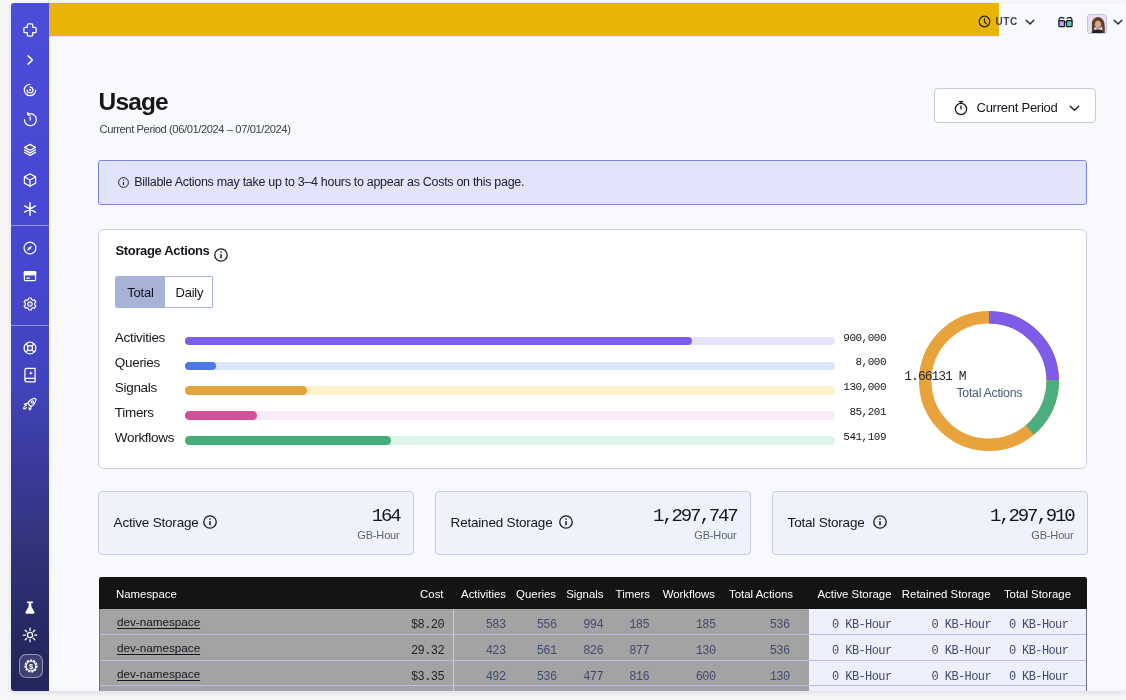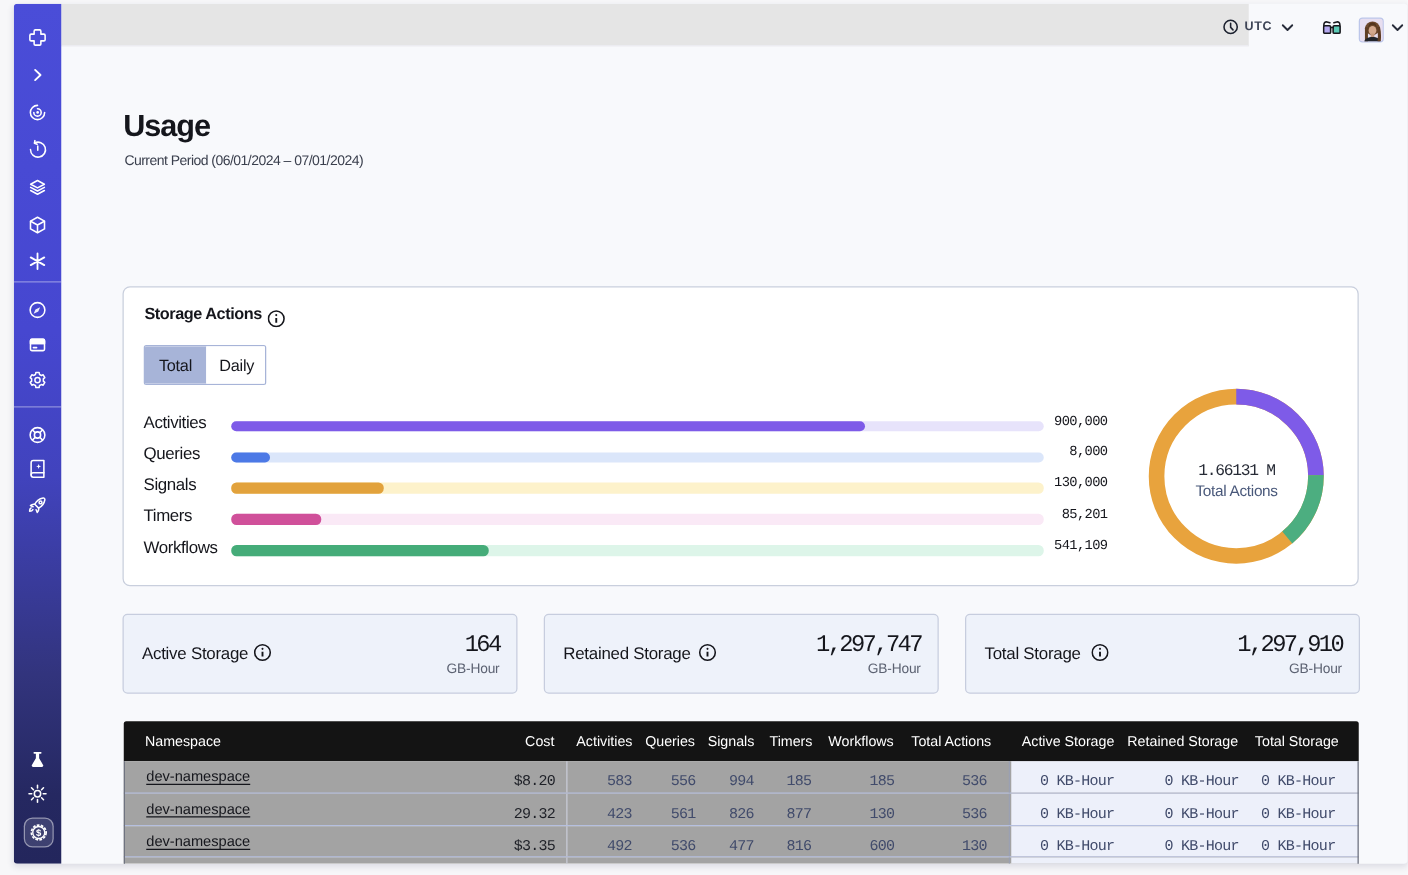--- a/index.html
+++ b/index.html
@@ -3,21 +3,21 @@
 <meta charset="utf-8">
 <style>
 * { margin:0; padding:0; box-sizing:border-box; }
 html,body { width:1126px; height:700px; overflow:hidden; background:#f7f7f9; font-family:"Liberation Sans",sans-serif; -webkit-font-smoothing:antialiased; }
 #app { position:absolute; left:11px; top:3px; width:1115px; height:688px; background:#f8f9fc; overflow:hidden; border-radius:3px; box-shadow:0 2px 5px rgba(50,50,90,0.13); }
 #side { position:absolute; left:0; top:0; width:38px; height:688px; z-index:5;
   background:linear-gradient(180deg,#4c4fd9 0%,#4748cе 0%,#4747cd 38%,#4244bb 55%,#33357f 78%,#262a64 92%,#23265c 100%); }
 #side { background:linear-gradient(180deg,#4a4dd8 0%,#4647d0 38%,#4143bd 55%,#32347d 78%,#252861 92%,#23265c 100%); }
 .sic { position:absolute; left:19px; transform:translate(-50%,-50%); line-height:0; }
 .sdiv { position:absolute; left:0; width:38px; height:1px; background:rgba(255,255,255,0.4); }
-#topbar { position:absolute; left:38px; top:0; width:950px; height:34px; background:#e5e5e5; border-bottom:1px solid #ececf1; }
+#topbar { position:absolute; left:38px; top:0; width:950px; height:34px; background:#eab308; border-bottom:1px solid #ececf1; }
 .tbi { position:absolute; line-height:0; }
 #utctext { position:absolute; left:946.5px; top:13.5px; font-size:10px; font-weight:700; color:#3e4557; letter-spacing:0.6px; line-height:10px; }
 #avatar { position:absolute; left:1037.5px; top:10.5px; width:20px; height:20px; border:1px solid #bcc6ea; border-radius:3px; overflow:hidden; background:#e4daed;}
 #h1 { position:absolute; left:87.6px; top:87px; font-size:24.5px; font-weight:700; color:#15161c; letter-spacing:-0.85px; line-height:24.5px;}
 #period { position:absolute; left:88.5px; top:120.3px; font-size:11.2px; letter-spacing:-0.42px; color:#3a3f4d; }
 #cpbtn { position:absolute; left:922.5px; top:84.5px; width:162.5px; height:35px; background:#fff; border:1px solid #c5cce0; border-radius:4px; }
 #cpbtn .lbl { position:absolute; left:42px; top:11px; font-size:13px; font-weight:500; letter-spacing:-0.25px; color:#15161c; }
 #banner { position:absolute; left:87px; top:156.5px; width:989px; height:45.5px; background:#e1e4fa; border:1px solid #7d83de; border-radius:3px; }
 #banner .txt { position:absolute; left:35.3px; top:14px; font-size:12.5px; letter-spacing:-0.3px; color:#20222c; }
 #bcard { position:absolute; left:87px; top:226.3px; width:989px; height:239.7px; background:#fff; border:1px solid #c9cfdd; border-radius:6px; }
@@ -25,21 +25,21 @@
 #toggle { position:absolute; left:15.9px; top:45.4px; width:98px; height:32px; border:1px solid #a7b4d8; border-radius:2px; overflow:hidden; background:#fff;}
 #toggle .seg { position:absolute; top:0; height:100%; font-size:13px; letter-spacing:-0.2px; color:#15161c; text-align:center; line-height:31.5px; }
 #toggle .t1 { left:0; width:49px; background:#a7b4d8; }
 #toggle .t2 { left:49px; width:49px; background:#fff; }
 .brow { position:absolute; left:0; width:987px; height:10px; }
 .blabel { position:absolute; left:15.8px; top:-6.3px; font-size:13.5px; letter-spacing:-0.3px; color:#15161c; }
 .btrack { position:absolute; left:85.5px; top:0.5px; width:650px; height:8.5px; border-radius:4.25px; }
 .bfill { position:absolute; left:0; top:0; height:8.5px; border-radius:4.25px; }
 .bval { position:absolute; right:200px; top:-4.7px; font-family:"Liberation Mono",monospace; font-size:11px; letter-spacing:-0.5px; color:#15161c; }
 #donut { position:absolute; left:893.3px; top:293px; width:170px; height:170px;}
-#donut .big { position:absolute; left:0; top:72.5px; width:170px; text-align:center; font-family:"Liberation Mono",monospace; font-size:13px; letter-spacing:-1px; color:#272b36; }
+#donut .big { position:absolute; left:0; top:72.5px; width:170px; font-family:"Liberation Mono",monospace; font-size:13px; letter-spacing:-1px; color:#272b36; }
 #donut .sub { position:absolute; left:0; top:90.3px; width:170px; text-align:center; font-size:12.3px; letter-spacing:-0.25px; color:#49587a; }
 .scard { position:absolute; top:487.5px; width:316px; height:64px; background:#eef2fa; border:1px solid #c7cdde; border-radius:4px; }
 .scard .name { position:absolute; left:14.6px; top:23.5px; font-size:13.5px; font-weight:500; letter-spacing:-0.2px; color:#15161c; }
 .scard .icon { position:absolute; top:23.8px; line-height:0; }
 .scard .num { position:absolute; right:13.4px; top:15px; font-family:Liberation Mono, monospace; font-size:19px; font-weight:400; letter-spacing:-2.1px; color:#15161c; line-height:19px;}
 .scard .unit { position:absolute; right:13.4px; top:37px; font-size:11px; letter-spacing:-0.15px; color:#5c6272; }
 #tbl { position:absolute; left:87.5px; top:574px; width:988.5px; height:114.5px; background:#fff; }
 #thead { position:absolute; left:0; top:0; width:988.5px; height:32px; background:#141414; border-radius:2px 2px 0 0; }
 #thead span { position:absolute; top:11px; font-size:11.4px; font-weight:400; letter-spacing:0px; color:#fff; }
 .trow { position:absolute; left:0; width:988.5px; height:26px; border-bottom:1px solid #b5bfdf; background:#a3a3a3; font-family:"Liberation Mono",monospace; font-size:12px; letter-spacing:-0.6px; color:#414b6b; }
@@ -155,20 +155,40 @@
     <div style="position:absolute;left:7.5px;top:650.8px;width:24.5px;height:24.5px;border:1px solid rgba(255,255,255,0.45);border-radius:7px;background:rgba(255,255,255,0.12)">
       <svg style="position:absolute;left:3.2px;top:3.2px" width="16" height="16" viewBox="0 0 16 16" fill="none" stroke="#fff">
           <circle cx="8" cy="8" r="5.9" stroke-width="1.4" stroke-dasharray="2.2 1.05"></circle>
           <circle cx="8" cy="8" r="4.8" stroke-width="1.1"></circle>
           <text x="8" y="10.6" text-anchor="middle" font-family="Liberation Sans" font-size="7.6" font-weight="700" fill="#fff" stroke="none">$</text>
         </svg>
     </div>
   </div>
   <div id="h1">Usage</div>
   <div id="period">Current Period (06/01/2024 – 07/01/2024)</div>
+  <div id="cpbtn">
+    <svg style="position:absolute;left:18px;top:11px" width="16" height="16" viewBox="0 0 16 16" fill="none" stroke="#15161c" stroke-width="1.25" stroke-linecap="round">
+        <circle cx="8" cy="9" r="5.6"></circle>
+        <path d="M8 9 V5.9"></path>
+        <path d="M6.3 1.6 h3.4"></path>
+        <path d="M8 1.7 V3.4"></path>
+      </svg>
+    <span class="lbl">Current Period</span>
+    <svg style="position:absolute;right:15px;top:16.2px" width="11" height="7" viewBox="0 0 11 7" fill="none" stroke="#15161c" stroke-width="1.4" stroke-linecap="round" stroke-linejoin="round">
+        <path d="M1.3 1.2 L5.5 5.2 L9.7 1.2"></path>
+      </svg>
+  </div>
+  <div id="banner">
+    <svg style="position:absolute;left:18.7px;top:16.7px" width="11" height="11" viewBox="0 0 11 11" fill="none" stroke="#20222c">
+        <circle cx="5.5" cy="5.5" r="4.9" stroke-width="1"></circle>
+        <path d="M5.5 5 V8" stroke-width="1.2"></path>
+        <circle cx="5.5" cy="3.2" r="0.65" fill="#20222c" stroke="none"></circle>
+      </svg>
+    <span class="txt">Billable Actions may take up to 3–4 hours to appear as Costs on this page.</span>
+  </div>
   <div id="bcard">
     <span class="title">Storage Actions</span>
     <svg style="position:absolute;left:114.7px;top:18.1px" width="14" height="14" viewBox="0 0 11 11" fill="none" stroke="#15161c">
         <circle cx="5.5" cy="5.5" r="4.9" stroke-width="1"></circle>
         <path d="M5.5 5 V8" stroke-width="1.2"></path>
         <circle cx="5.5" cy="3.2" r="0.65" fill="#15161c" stroke="none"></circle>
       </svg>
     <div id="toggle">
         <div class="seg t1">Total</div>
         <div class="seg t2">Daily</div>

